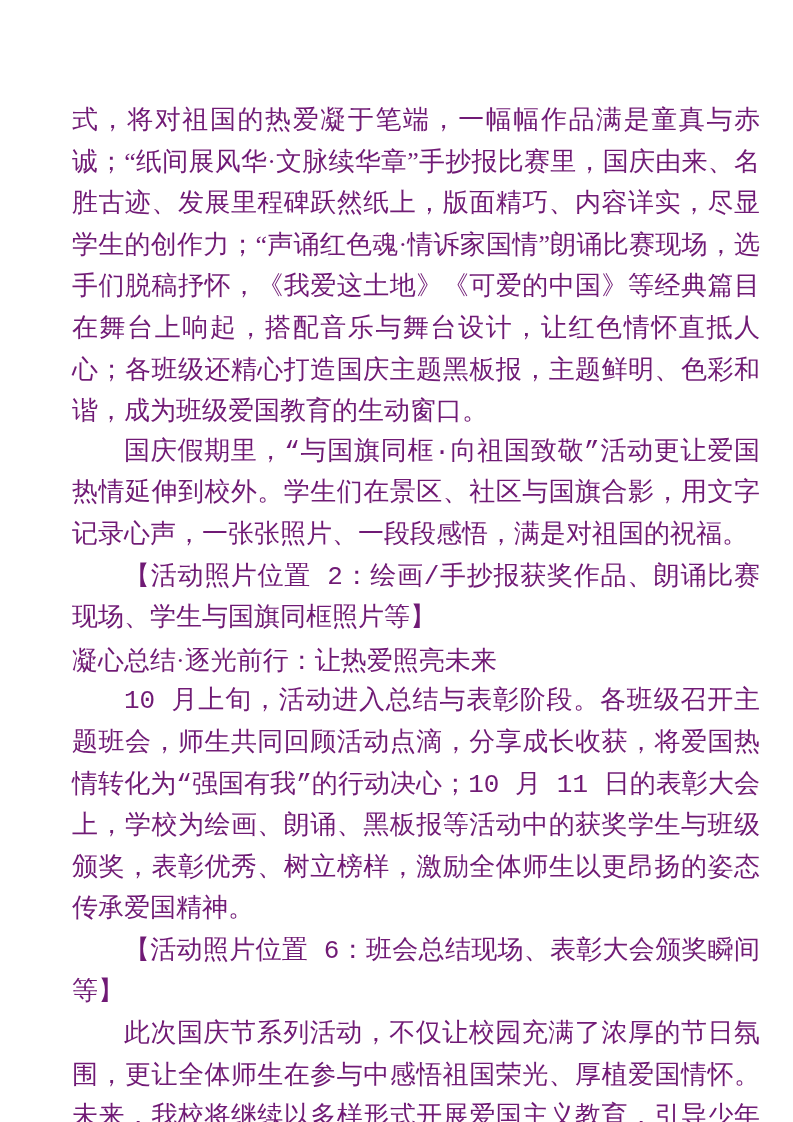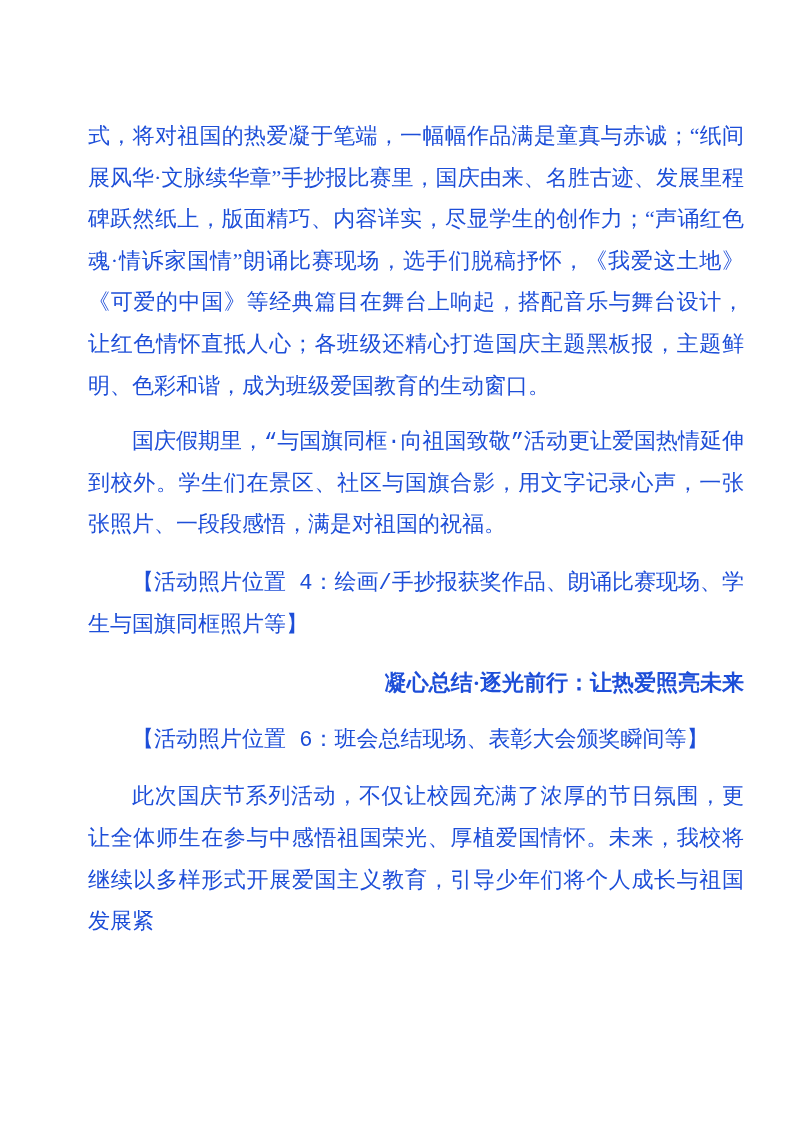--- a/index.html
+++ b/index.html
@@ -19,43 +19,44 @@
     background: #ffffff;
     overflow: hidden;
   }
   .content {
     position: absolute;
     left: 72px;
     top: 99px;
     width: 688px;
   }
   .content p {
-    margin: 16px;
-    font-size: 22px;
+    margin: 0;
+    font-size: 26px;
     line-height: 41.6px;
-    color: #1d4ed8;
+    color: #701a75;
     text-align: justify;
     text-justify: inter-character;
     word-break: break-all;
   }
   .content p.indent {
     text-indent: 2em;
     font-family: Liberation Mono, monospace;
   }
   .content p.heading {
-    font-weight: bold;
-    text-align: right;
+    font-weight: normal;
+    text-align: left;
     text-indent: 0;
   }
 </style>
 </head>
 <body>
 
 <div class="page">
   <div class="content" id="doc-body">
       <p class="body">式，将对祖国的热爱凝于笔端，一幅幅作品满是童真与赤诚；“纸间展风华·文脉续华章”手抄报比赛里，国庆由来、名胜古迹、发展里程碑跃然纸上，版面精巧、内容详实，尽显学生的创作力；“声诵红色魂·情诉家国情”朗诵比赛现场，选手们脱稿抒怀，《我爱这土地》《可爱的中国》等经典篇目在舞台上响起，搭配音乐与舞台设计，让红色情怀直抵人心；各班级还精心打造国庆主题黑板报，主题鲜明、色彩和谐，成为班级爱国教育的生动窗口。</p>
       <p class="body indent">国庆假期里，“与国旗同框·向祖国致敬”活动更让爱国热情延伸到校外。学生们在景区、社区与国旗合影，用文字记录心声，一张张照片、一段段感悟，满是对祖国的祝福。</p>
-      <p class="placeholder indent">【活动照片位置 4：绘画/手抄报获奖作品、朗诵比赛现场、学生与国旗同框照片等】</p>
+      <p class="placeholder indent">【活动照片位置 2：绘画/手抄报获奖作品、朗诵比赛现场、学生与国旗同框照片等】</p>
       <p class="heading">凝心总结·逐光前行：让热爱照亮未来</p>
+      <p class="body indent">10 月上旬，活动进入总结与表彰阶段。各班级召开主题班会，师生共同回顾活动点滴，分享成长收获，将爱国热情转化为“强国有我”的行动决心；10 月 11 日的表彰大会上，学校为绘画、朗诵、黑板报等活动中的获奖学生与班级颁奖，表彰优秀、树立榜样，激励全体师生以更昂扬的姿态传承爱国精神。</p>
       <p class="placeholder indent">【活动照片位置 6：班会总结现场、表彰大会颁奖瞬间等】</p>
       <p class="body indent">此次国庆节系列活动，不仅让校园充满了浓厚的节日氛围，更让全体师生在参与中感悟祖国荣光、厚植爱国情怀。未来，我校将继续以多样形式开展爱国主义教育，引导少年们将个人成长与祖国发展紧</p>
     </div>
 </div>
 
 </body></html>

